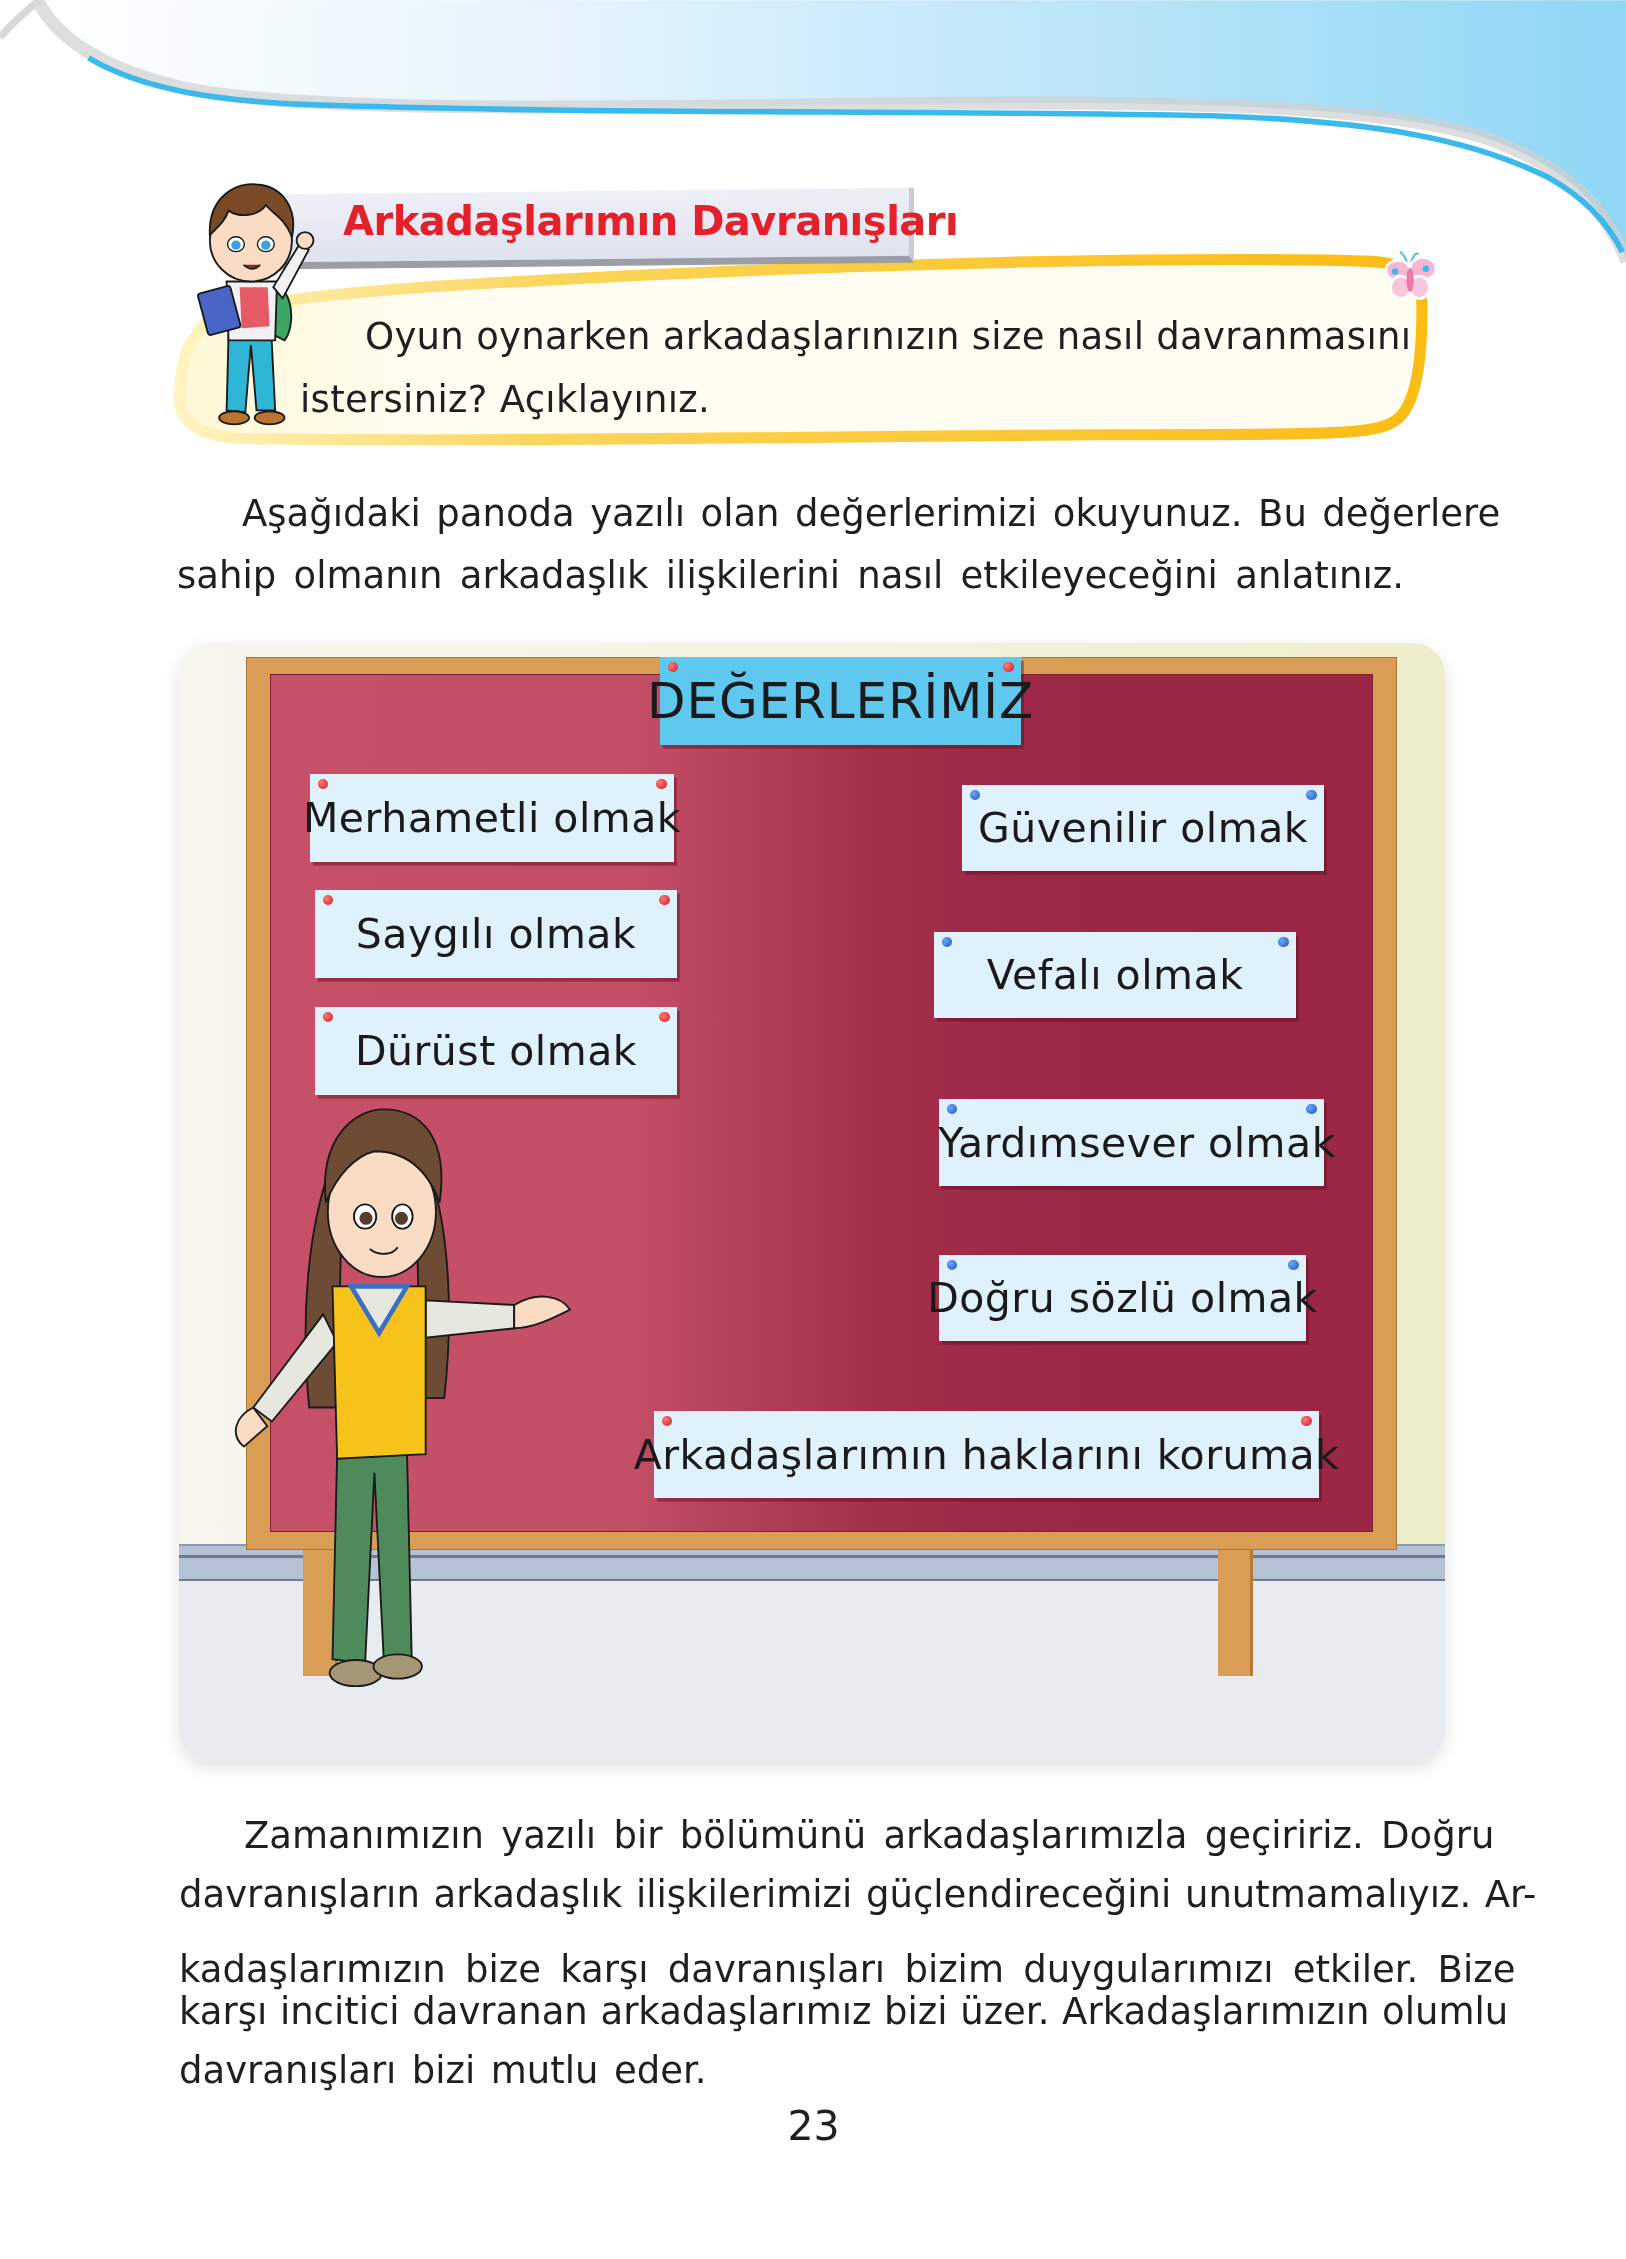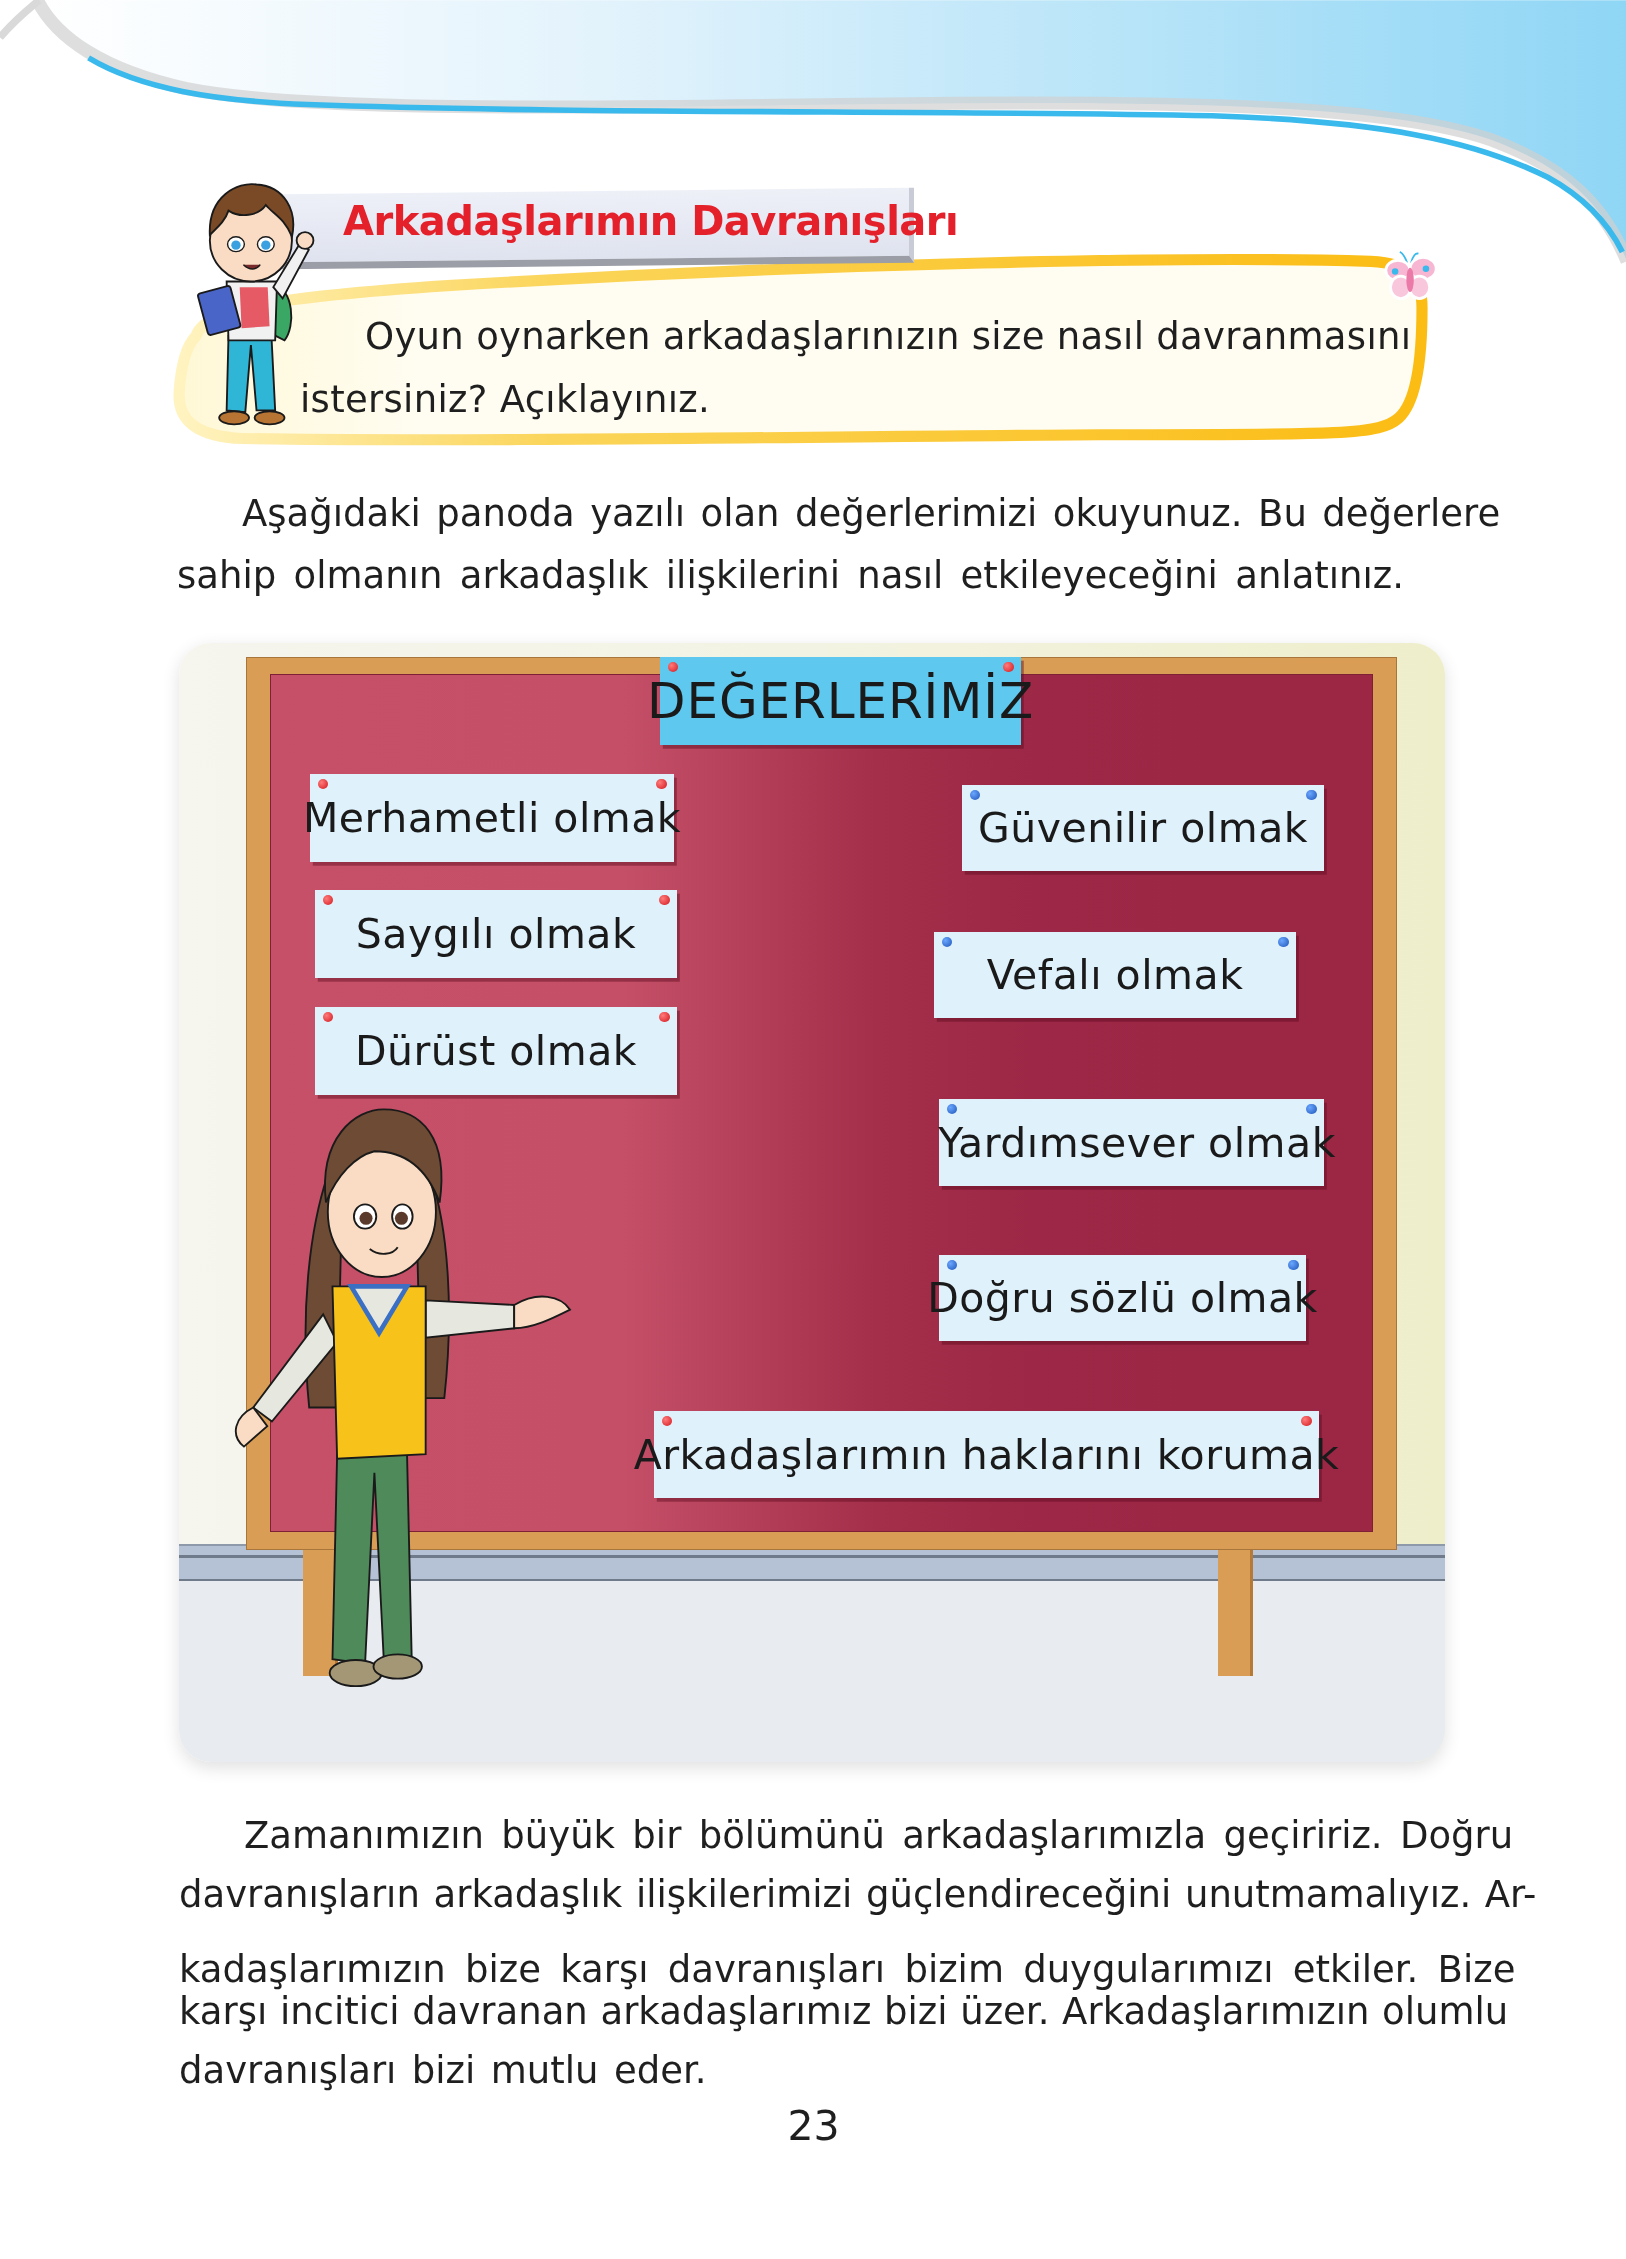--- a/index.html
+++ b/index.html
@@ -218,20 +218,20 @@
     <ellipse cx="178" cy="120" rx="58" ry="70" fill="#f9dcc3" stroke="#1a1a1a" stroke-width="2"></ellipse>
     <path d="M118 110 C110 40 150 10 180 10 C220 10 250 40 240 110 C225 70 200 55 170 55 C150 60 130 80 118 110 Z" fill="#6e4b34" stroke="#1a1a1a" stroke-width="2"></path>
     <ellipse cx="160" cy="125" rx="12" ry="13" fill="#ffffff" stroke="#1a1a1a" stroke-width="2"></ellipse>
     <ellipse cx="200" cy="125" rx="11" ry="13" fill="#ffffff" stroke="#1a1a1a" stroke-width="2"></ellipse>
     <circle cx="161" cy="127" r="7" fill="#5a3a2a"></circle>
     <circle cx="199" cy="127" r="7" fill="#5a3a2a"></circle>
     <path d="M165 160 C175 168 190 166 195 158" fill="none" stroke="#1a1a1a" stroke-width="2"></path>
   </svg>
 </div>
 
-<div class="abs para-line" style="left:244px; top:1814px; word-spacing:5.6px;">Zamanımızın büyük bir bölümünü arkadaşlarımızla geçiririz. Doğru</div>
+<div class="abs para-line" style="left:244px; top:1814px; word-spacing:5.6px;">Zamanımızın yazılı bir bölümünü arkadaşlarımızla geçiririz. Doğru</div>
 <div class="abs para-line" style="left:179px; top:1873px; word-spacing:1.9px;">davranışların arkadaşlık ilişkilerimizi güçlendireceğini unutmamalıyız. Ar-</div>
 <div class="abs para-line" style="left:179px; top:1932px; word-spacing:7.5px;margin-top:16px;">kadaşlarımızın bize karşı davranışları bizim duygularımızı etkiler. Bize</div>
 <div class="abs para-line" style="left:179px; top:1990px; word-spacing:0.9px;">karşı incitici davranan arkadaşlarımız bizi üzer. Arkadaşlarımızın olumlu</div>
 <div class="abs para-line" style="left:179px; top:2049px; word-spacing:3.7px;">davranışları bizi mutlu eder.</div>
 
 <div class="abs page-number">23</div>
 
 
 </body></html>

